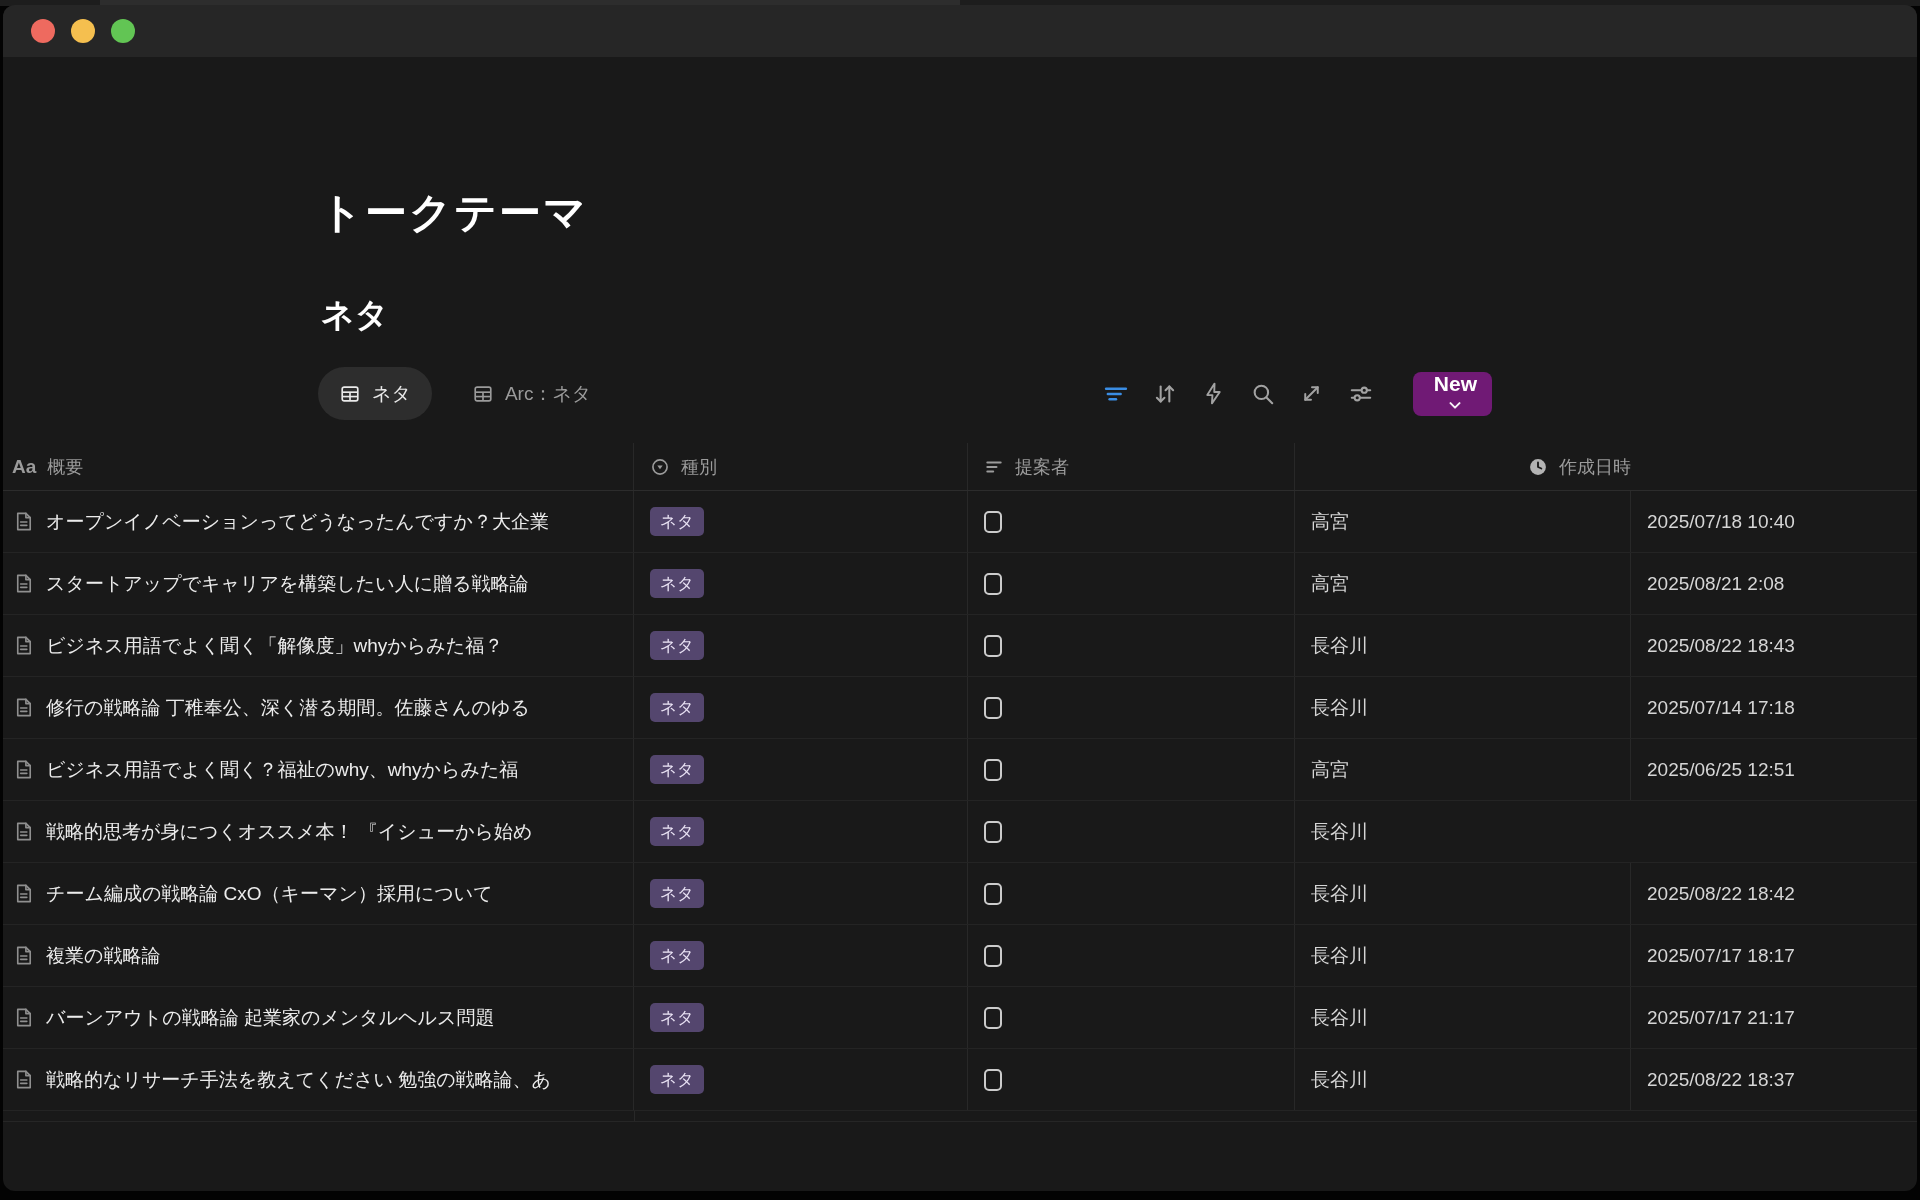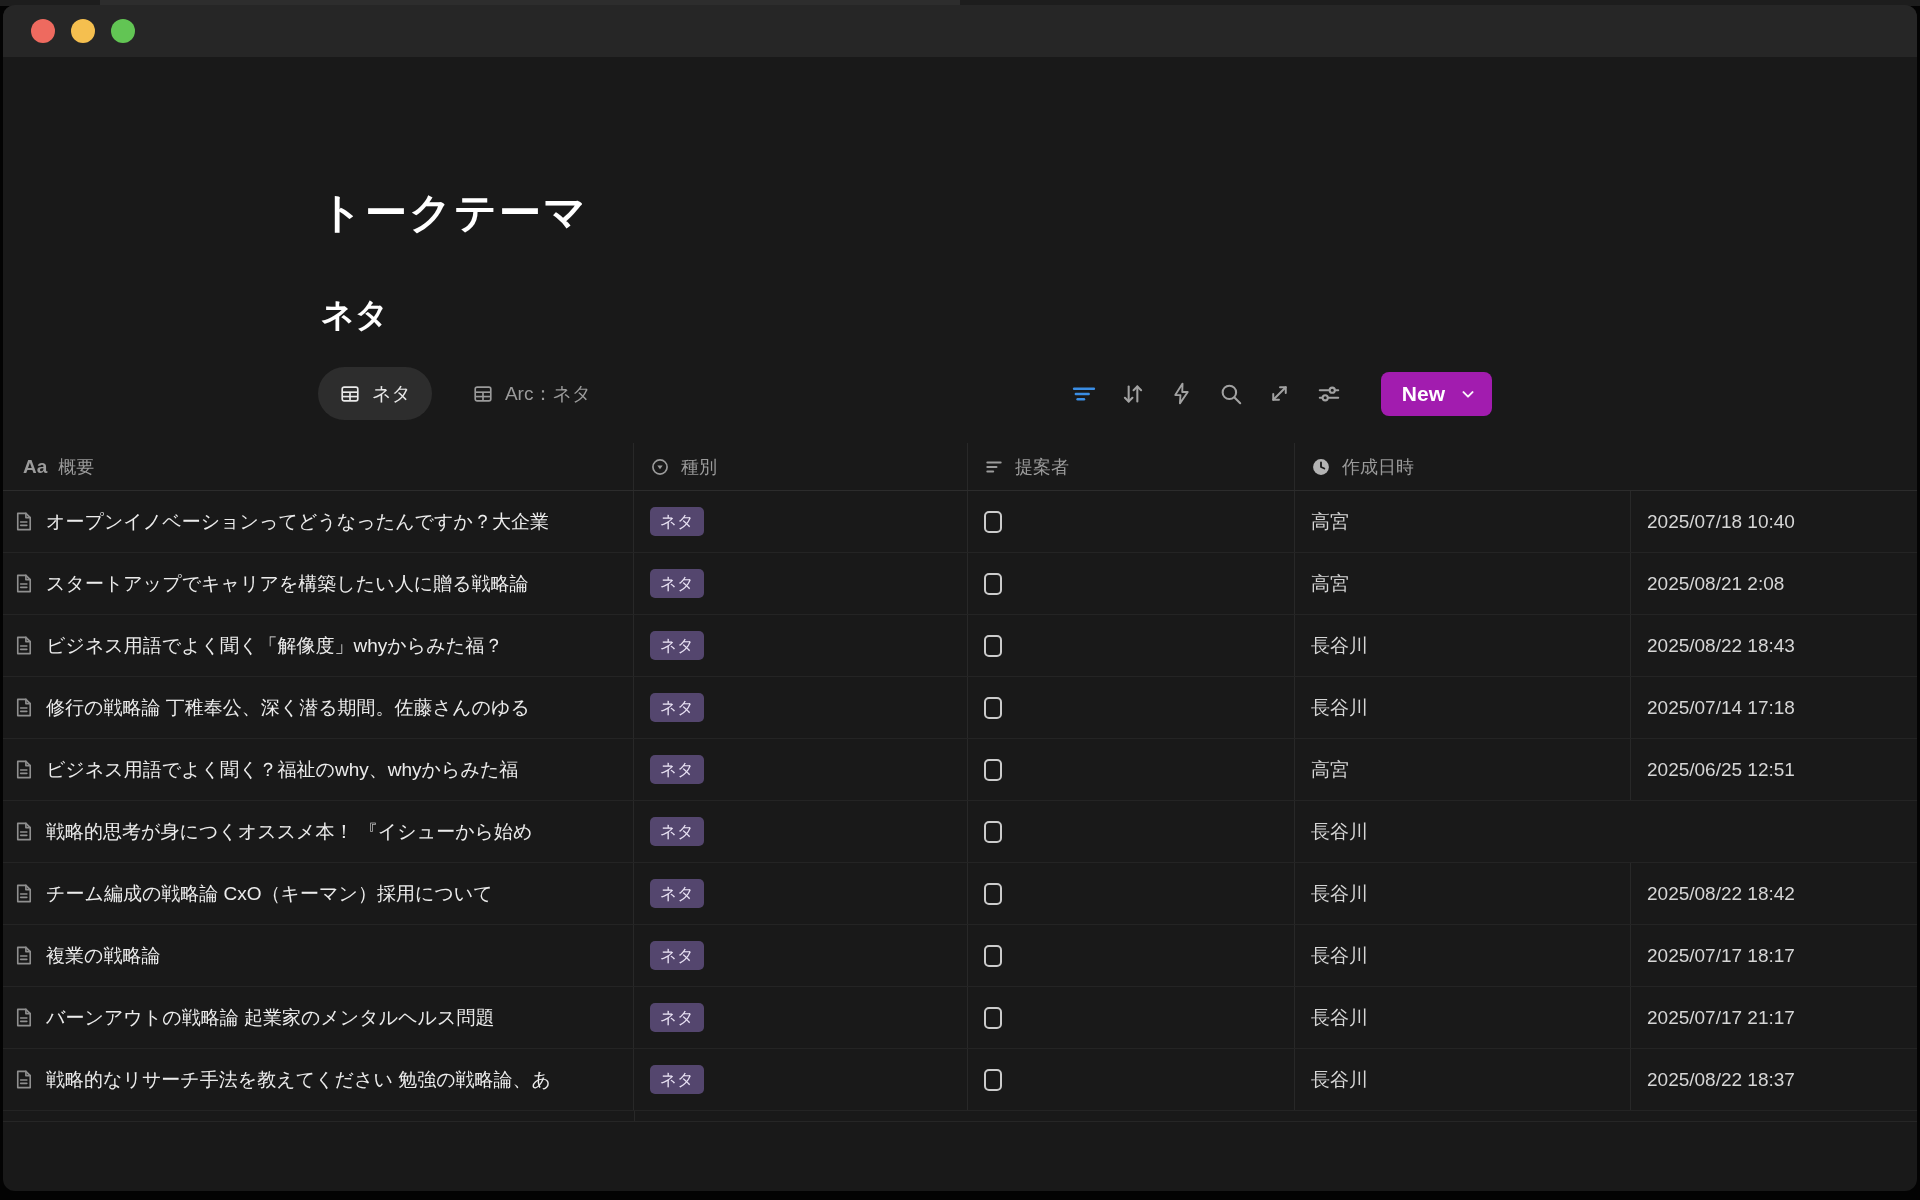--- a/index.html
+++ b/index.html
@@ -29,31 +29,31 @@
 
   .views-row{position:absolute;left:315px;right:425px;top:310px;height:53px;display:flex;align-items:center;}
   .tab{display:flex;align-items:center;gap:11px;font-size:19px;cursor:default;}
   .tab.active{background:#2d2d2d;border-radius:27px;padding:0 21px;height:53px;color:#eaeaea;font-weight:500;}
   .tab.inactive{color:#9b9b9b;margin-left:30px;padding:0 10px;}
   .tab .tbl-ic{flex:0 0 auto;display:flex;}
 
   .toolbar{margin-left:auto;display:flex;align-items:center;gap:21px;}
   .icon-btn{width:28px;height:28px;display:flex;align-items:center;justify-content:center;color:#a2a2a2;}
   .icon-btn.blue{color:#3a8de4;}
-  .new-btn{height:44px;background:#a21caf;border:none;border-radius:8px;display:flex;align-items:center;
-    padding:0 15px 0 21px;gap:14px;color:#ffffff;font-size:21px;font-weight:600;margin-left:17px;
-    font-family:inherit;}
+  .new-btn{height:44px;background:#701a75;border:none;border-radius:8px;display:flex;align-items:center;
+    padding:0 15px 0 21px;color:#ffffff;font-size:21px;font-weight:600;margin-left:17px;
+    font-family:inherit;flex-direction:column;}
   .new-btn .chev{display:flex;opacity:.95;}
 
   .table{position:absolute;left:0;right:0;top:386px;}
   .t-header,.t-row{display:grid;grid-template-columns:631px 334px 327px 336px 1fr;}
   .t-header{height:47px;border-bottom:1px solid #2c2c2c;}
   .th{display:flex;align-items:center;gap:11px;color:#9b9b9b;font-size:18px;padding-left:16px;border-right:1px solid #282828;overflow:hidden;}
-  .th:first-child{padding-left:20px;}
-  .th:last-child{border-right:none;}
+  .th:first-child{padding-left:9px;}
+  .th:last-child{border-right:none;justify-content:flex-end;}
   .th .hic{flex:0 0 auto;display:flex;align-items:center;}
   .aa{font-size:19px;font-weight:700;color:#9b9b9b;letter-spacing:0;}
 
   .t-row{height:61px;border-bottom:1px solid #242424;}
   .td{display:flex;align-items:center;border-right:1px solid #282828;padding-left:16px;overflow:hidden;}
   .td:last-child{border-right:none;}
   .td.title-cell{padding-left:9px;gap:11px;white-space:nowrap;}
   .row-title{color:#ececec;font-size:19px;font-weight:500;overflow:hidden;}
   .doc-ic{flex:0 0 auto;display:flex;color:#8f8f8f;}
   .tag{background:#54466e;color:#eae3f5;font-size:16.5px;line-height:1;padding:6px 10px;border-radius:5px;}

